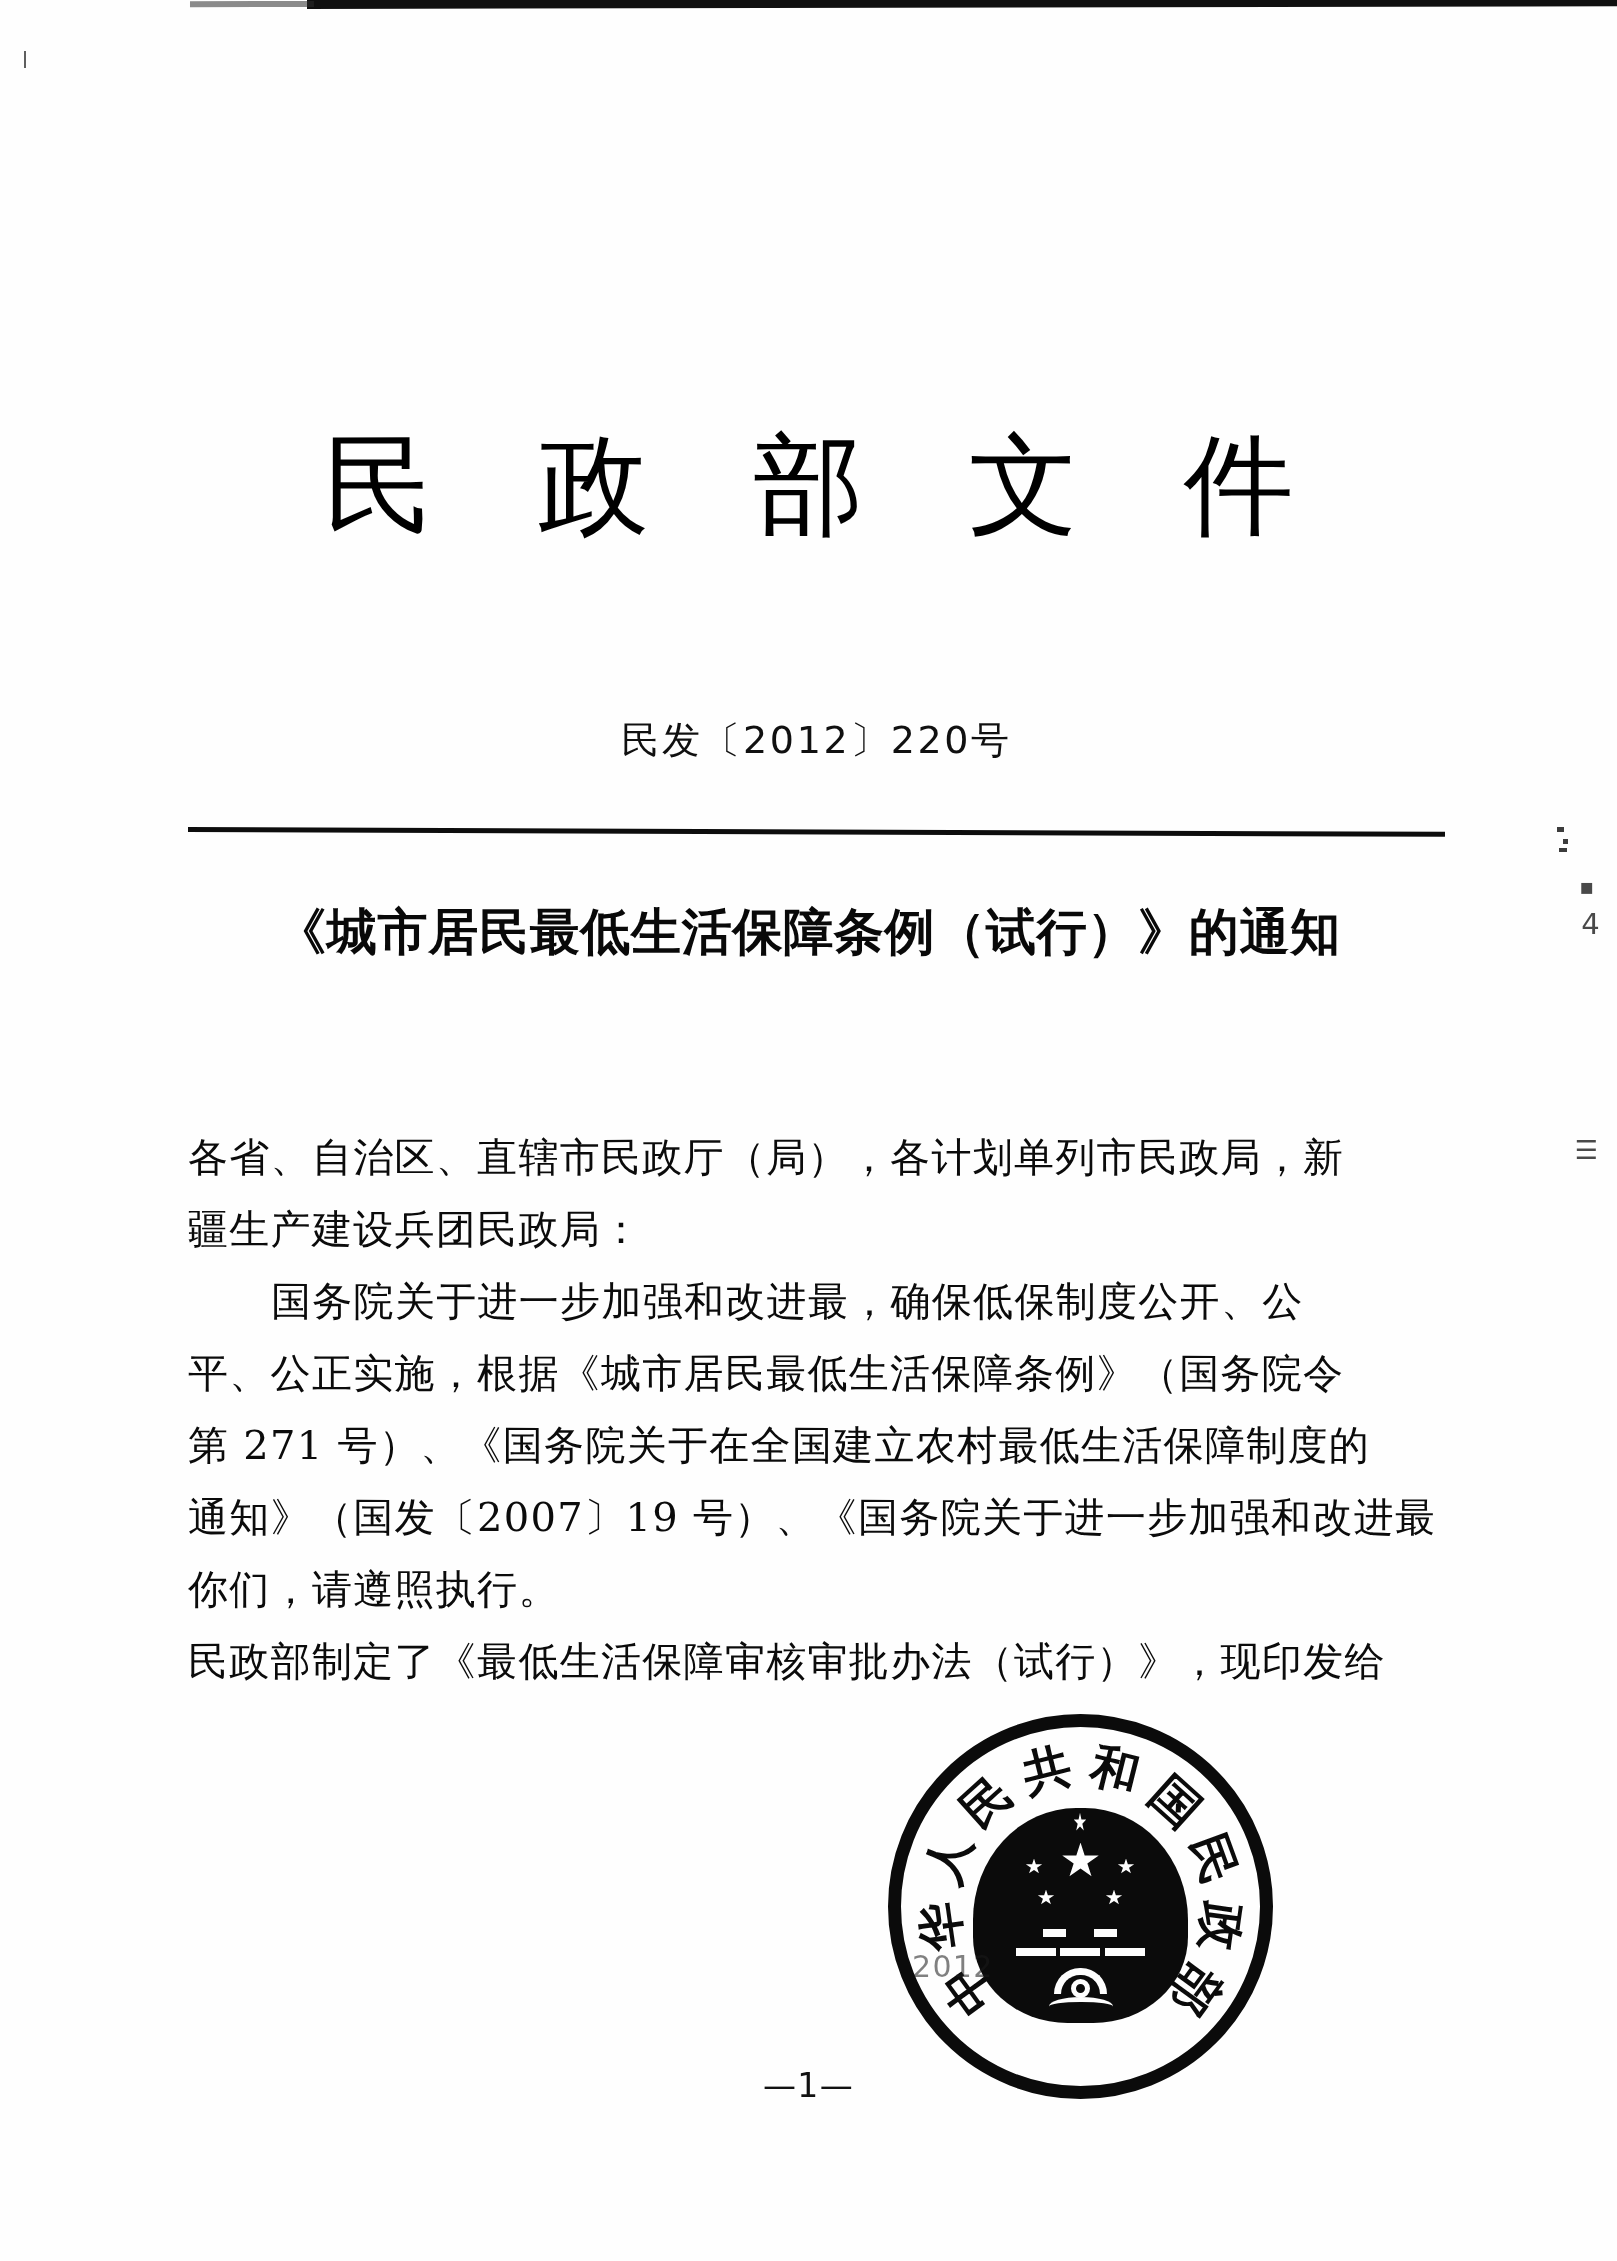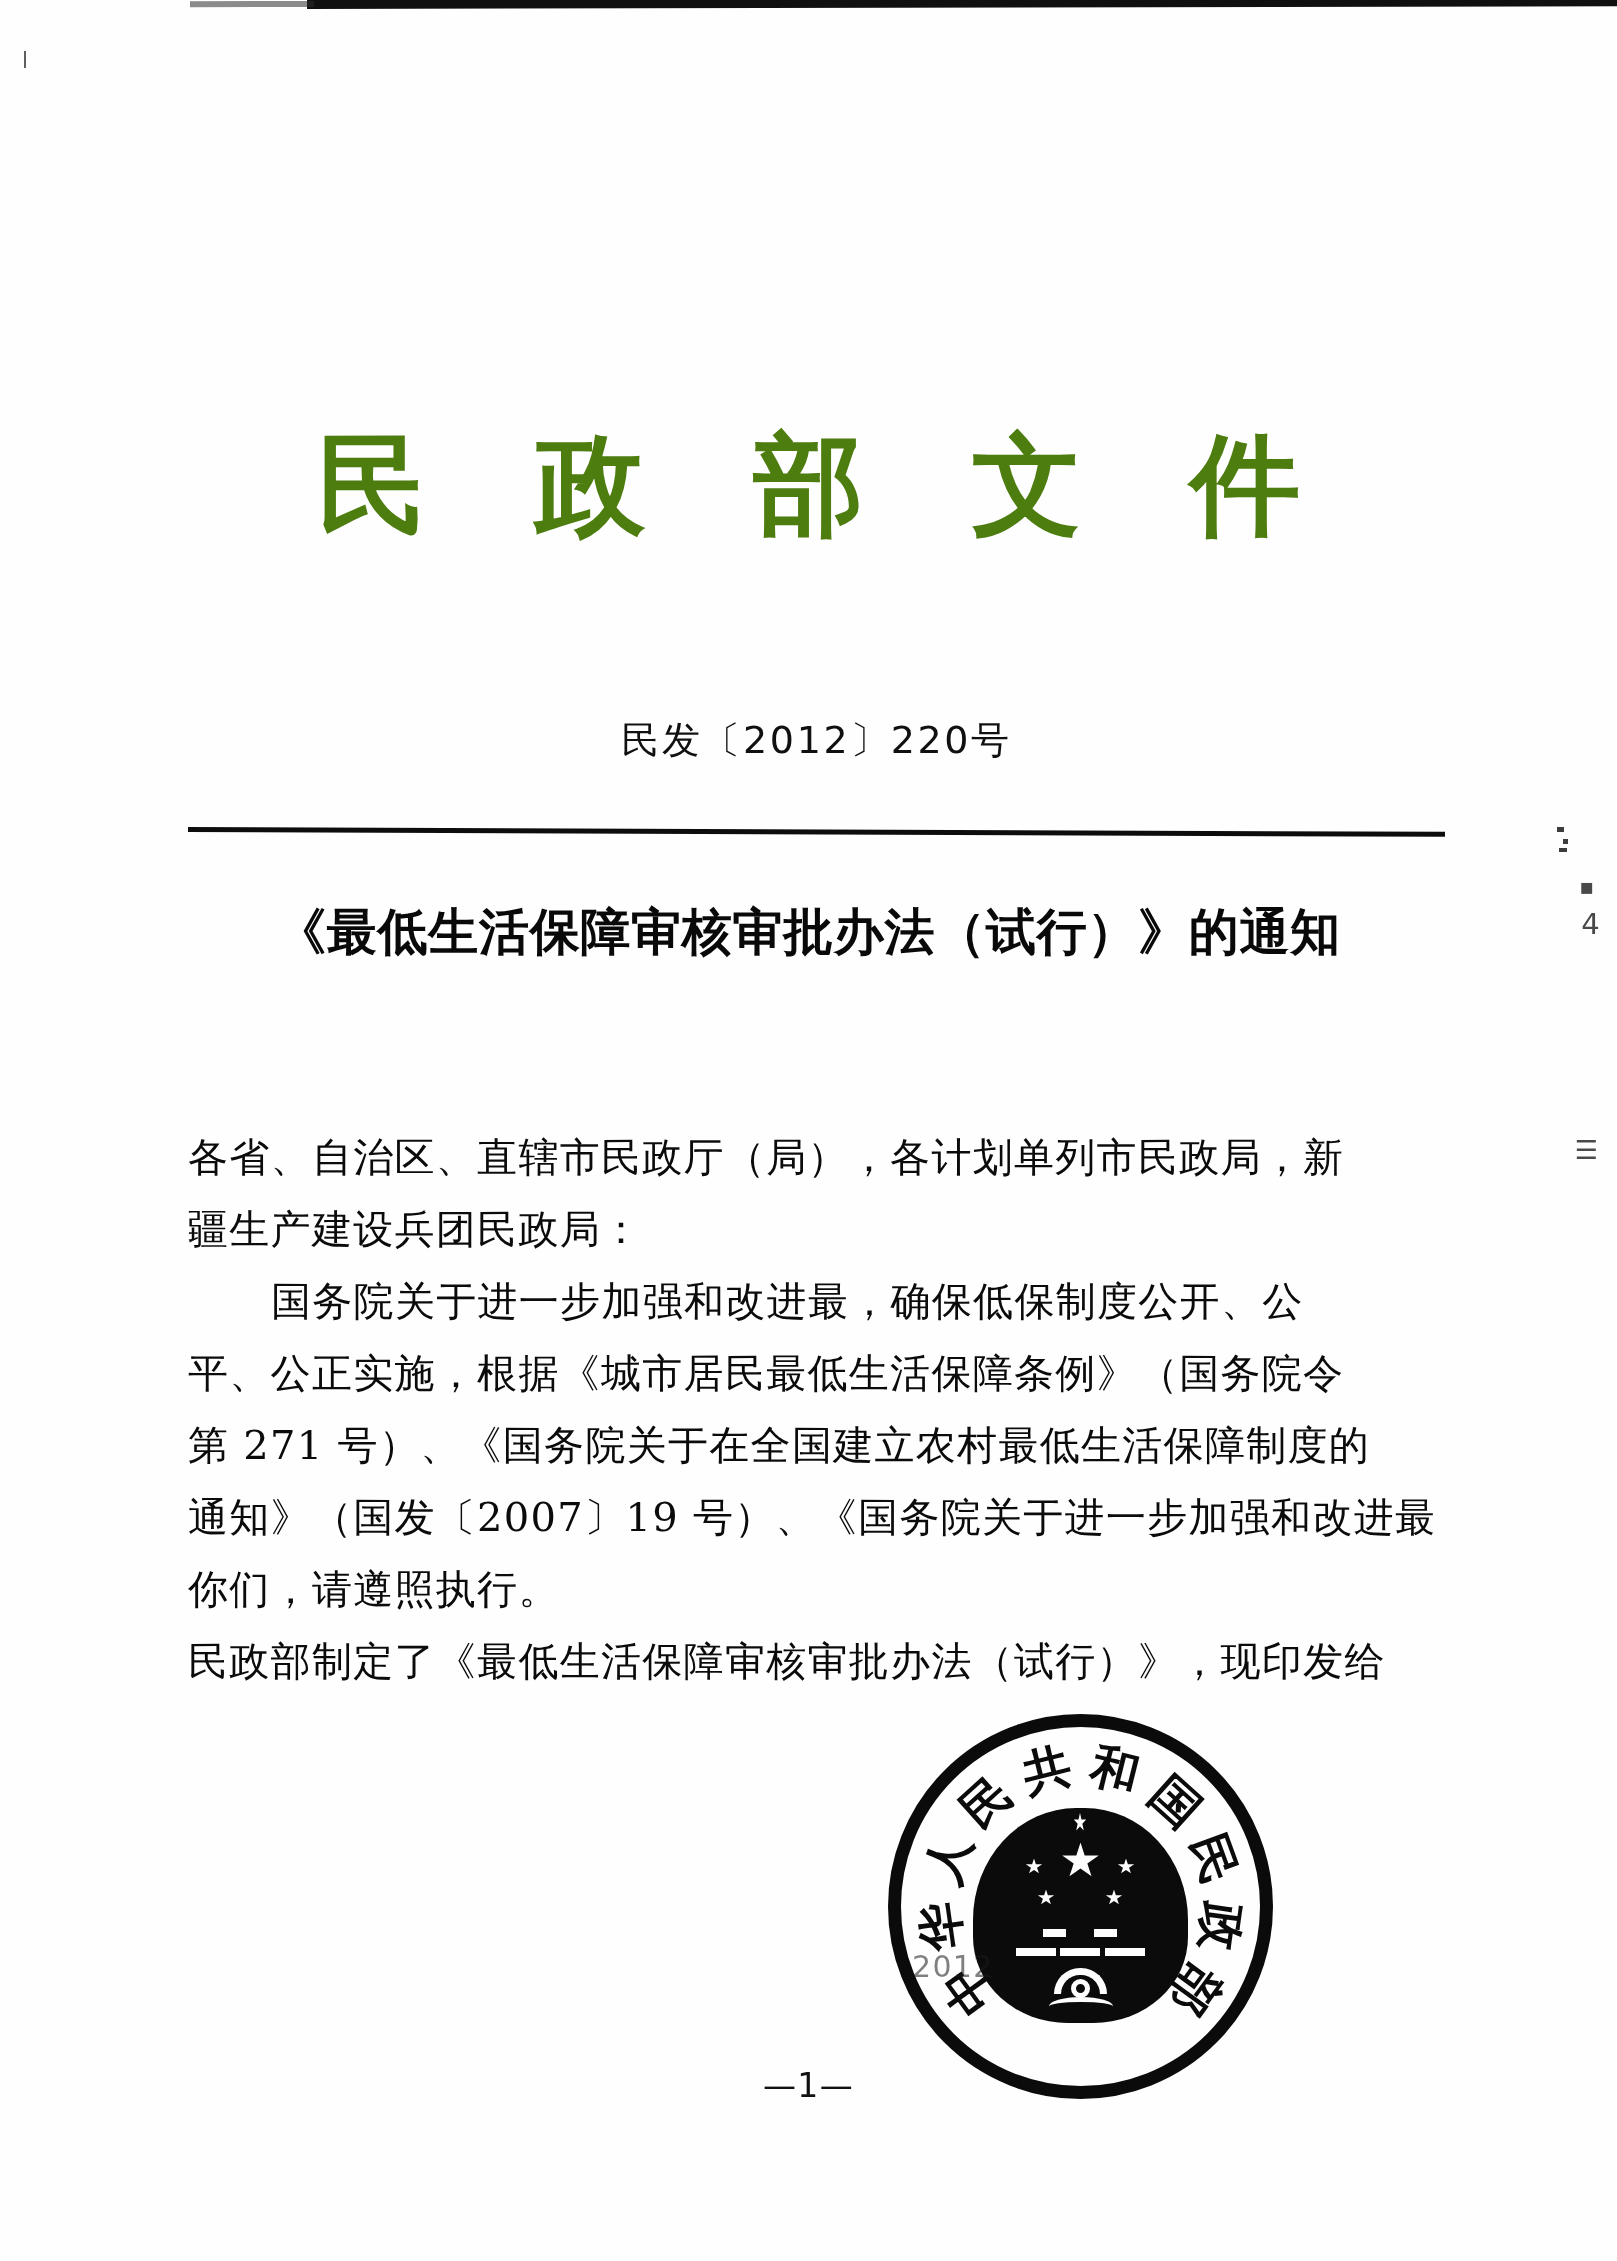--- a/index.html
+++ b/index.html
@@ -66,26 +66,26 @@
   }
 
   
   .masthead {
     position: absolute;
     top: 430px;
     left: 0;
     width: 100%;
     text-align: center;
     font-family: "DejaVu Serif", "Liberation Serif", serif;
-    font-weight: bold;
+    font-weight: normal;
     font-size: 110px;
     line-height: 1;
     letter-spacing: 35px;
     text-indent: 35px;
-    color: #4d7c0f;
+    color: #000000;
     white-space: nowrap;
   }
 
   
   .doc-number {
     position: absolute;
     top: 715px;
     left: 8px;
     width: 100%;
     text-align: center;
@@ -286,21 +286,21 @@
   <div class="margin-mark" style="right:18px; top:907px; font-size:29px;">4</div>
   <div class="margin-mark" style="right:19.6px; top:1135px; font-size:26px;">☰</div>
 
   <div class="masthead">民 政 部 文 件</div>
 
   <div class="doc-number">民发〔2012〕220号</div>
 
   <div class="separator"></div>
 
   <div class="title-block">
-    <div class="title-line title-line--sub">《最低生活保障审核审批办法（试行）》的通知</div>
+    <div class="title-line title-line--sub">《城市居民最低生活保障条例（试行）》的通知</div>
   </div>
 
   <div class="body-text">
     <div class="body-line">各省、自治区、直辖市民政厅（局），各计划单列市民政局，新</div>
     <div class="body-line">疆生产建设兵团民政局：</div>
     <div class="body-line body-line--indent">国务院关于进一步加强和改进最，确保低保制度公开、公</div>
     <div class="body-line">平、公正实施，根据《城市居民最低生活保障条例》（国务院令</div>
     <div class="body-line">第 271 号）、《国务院关于在全国建立农村最低生活保障制度的</div>
     <div class="body-line">通知》（国发〔2007〕19 号）、《国务院关于进一步加强和改进最</div>
     <div class="body-line">你们，请遵照执行。</div>

